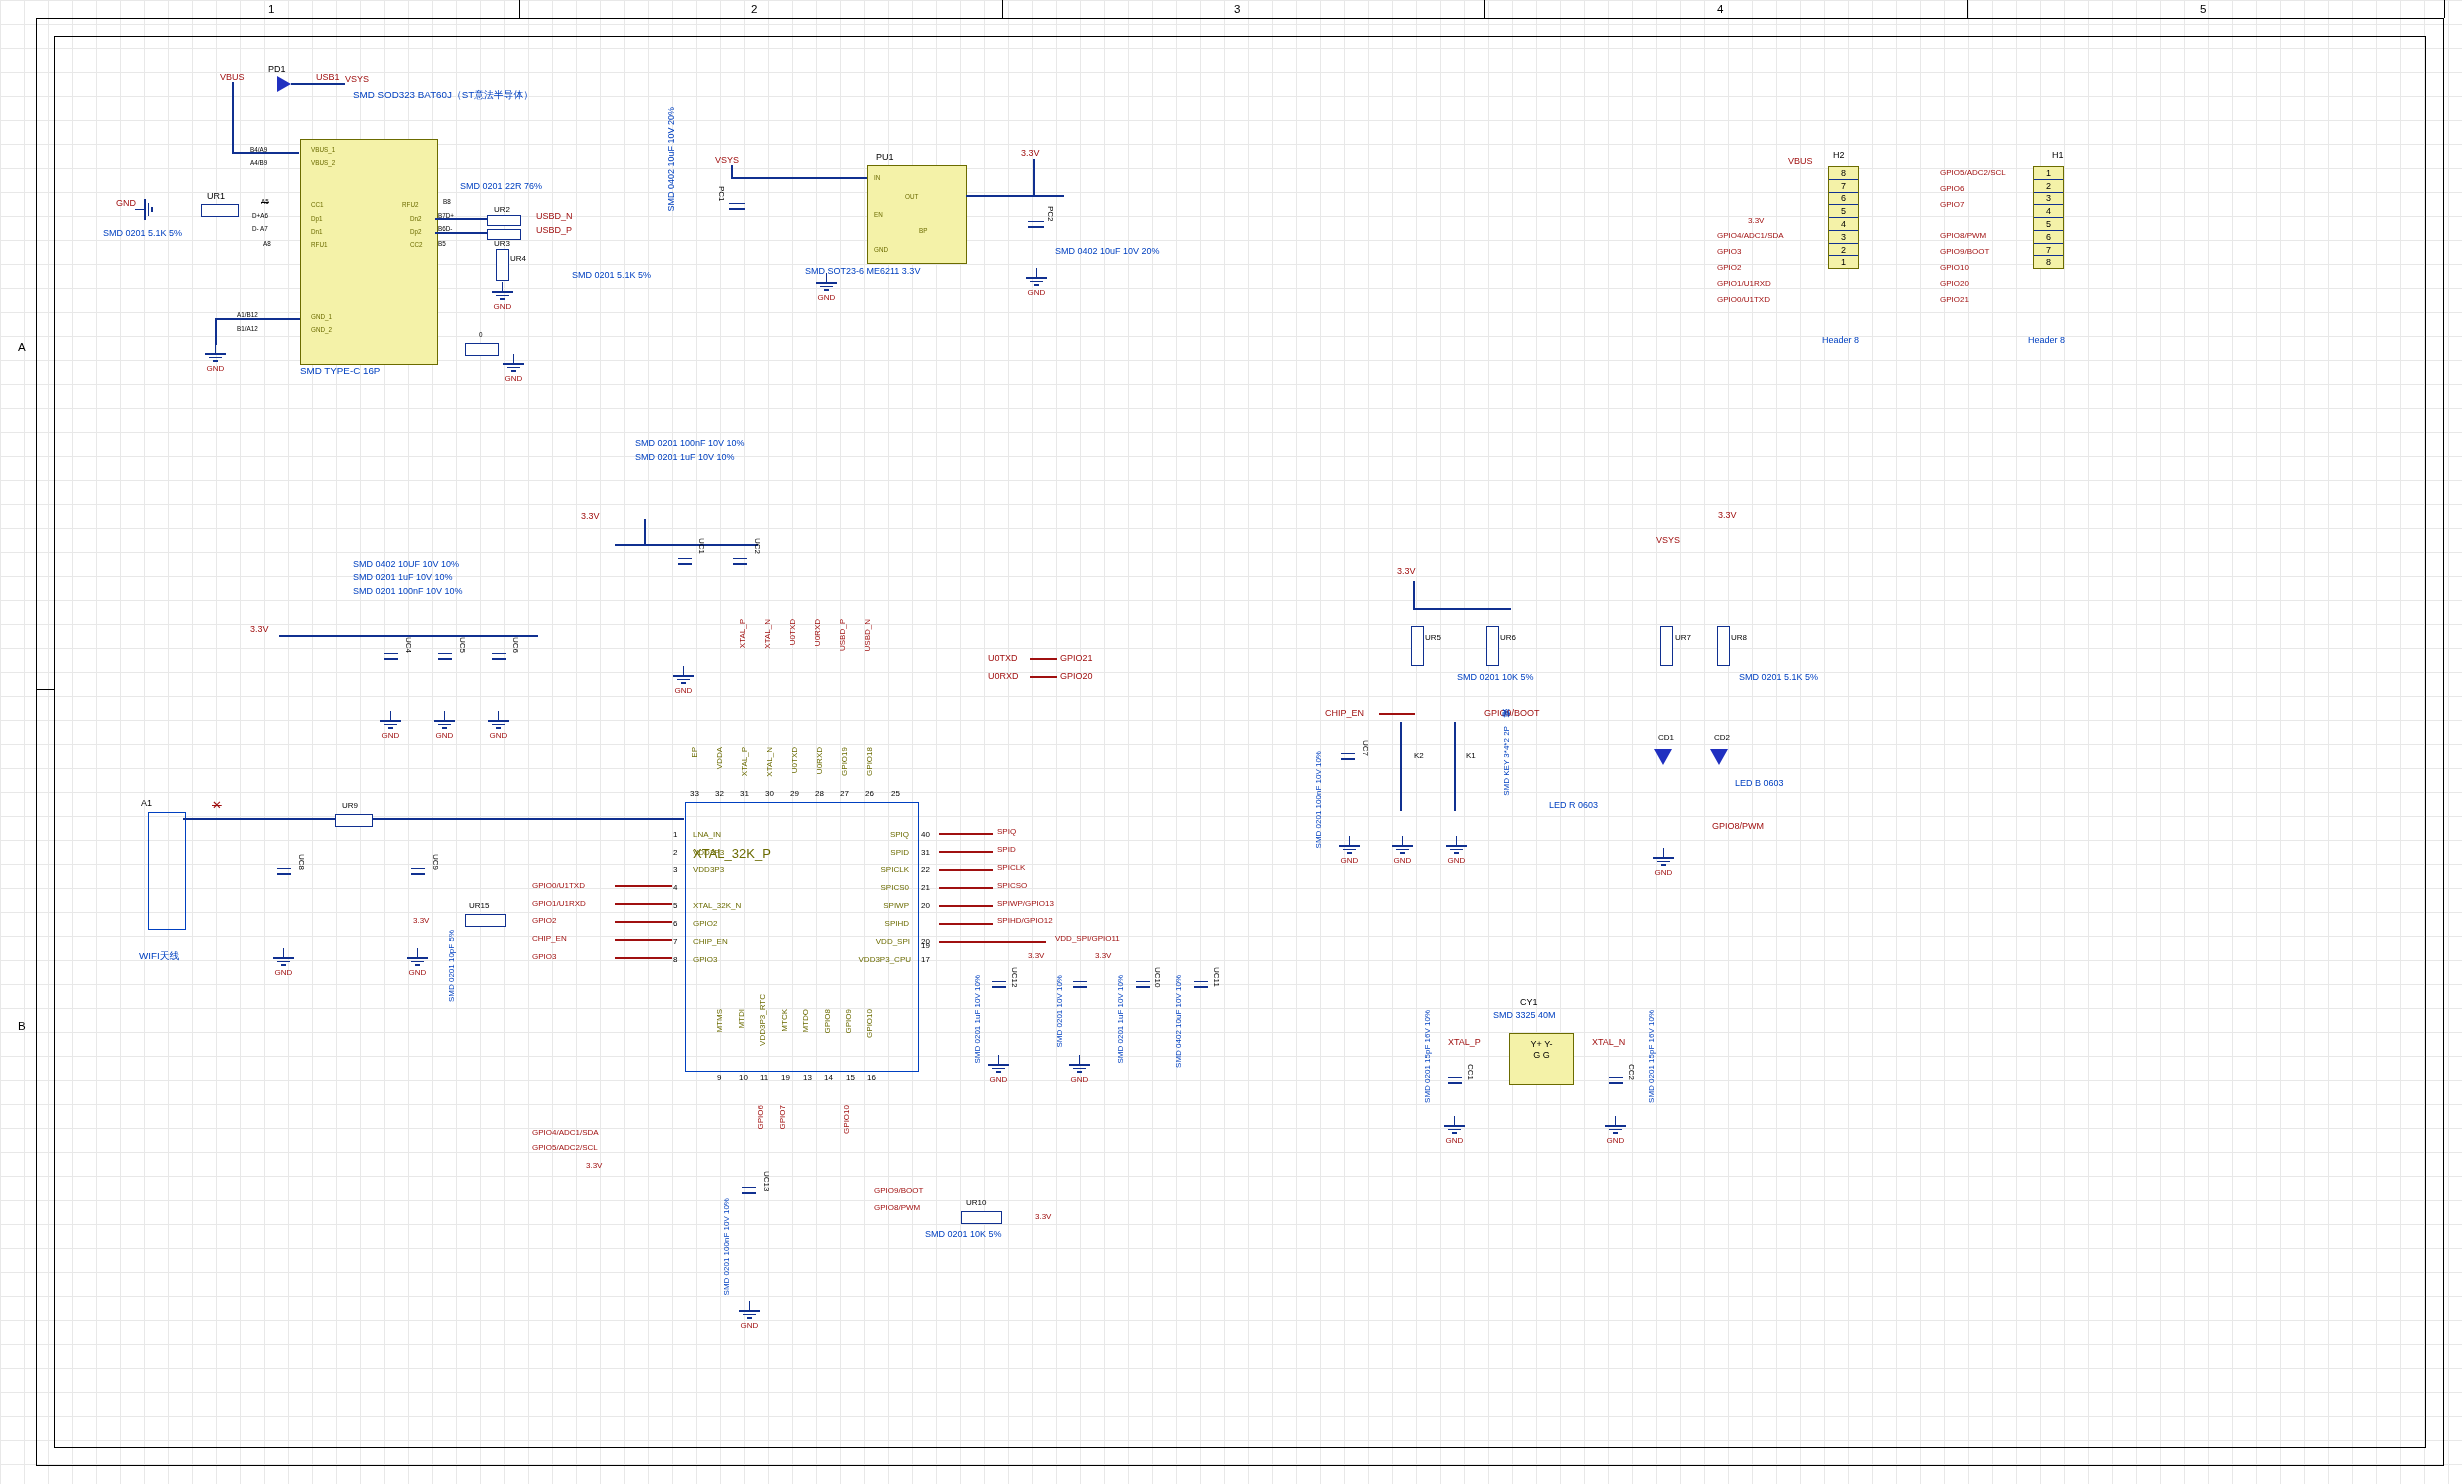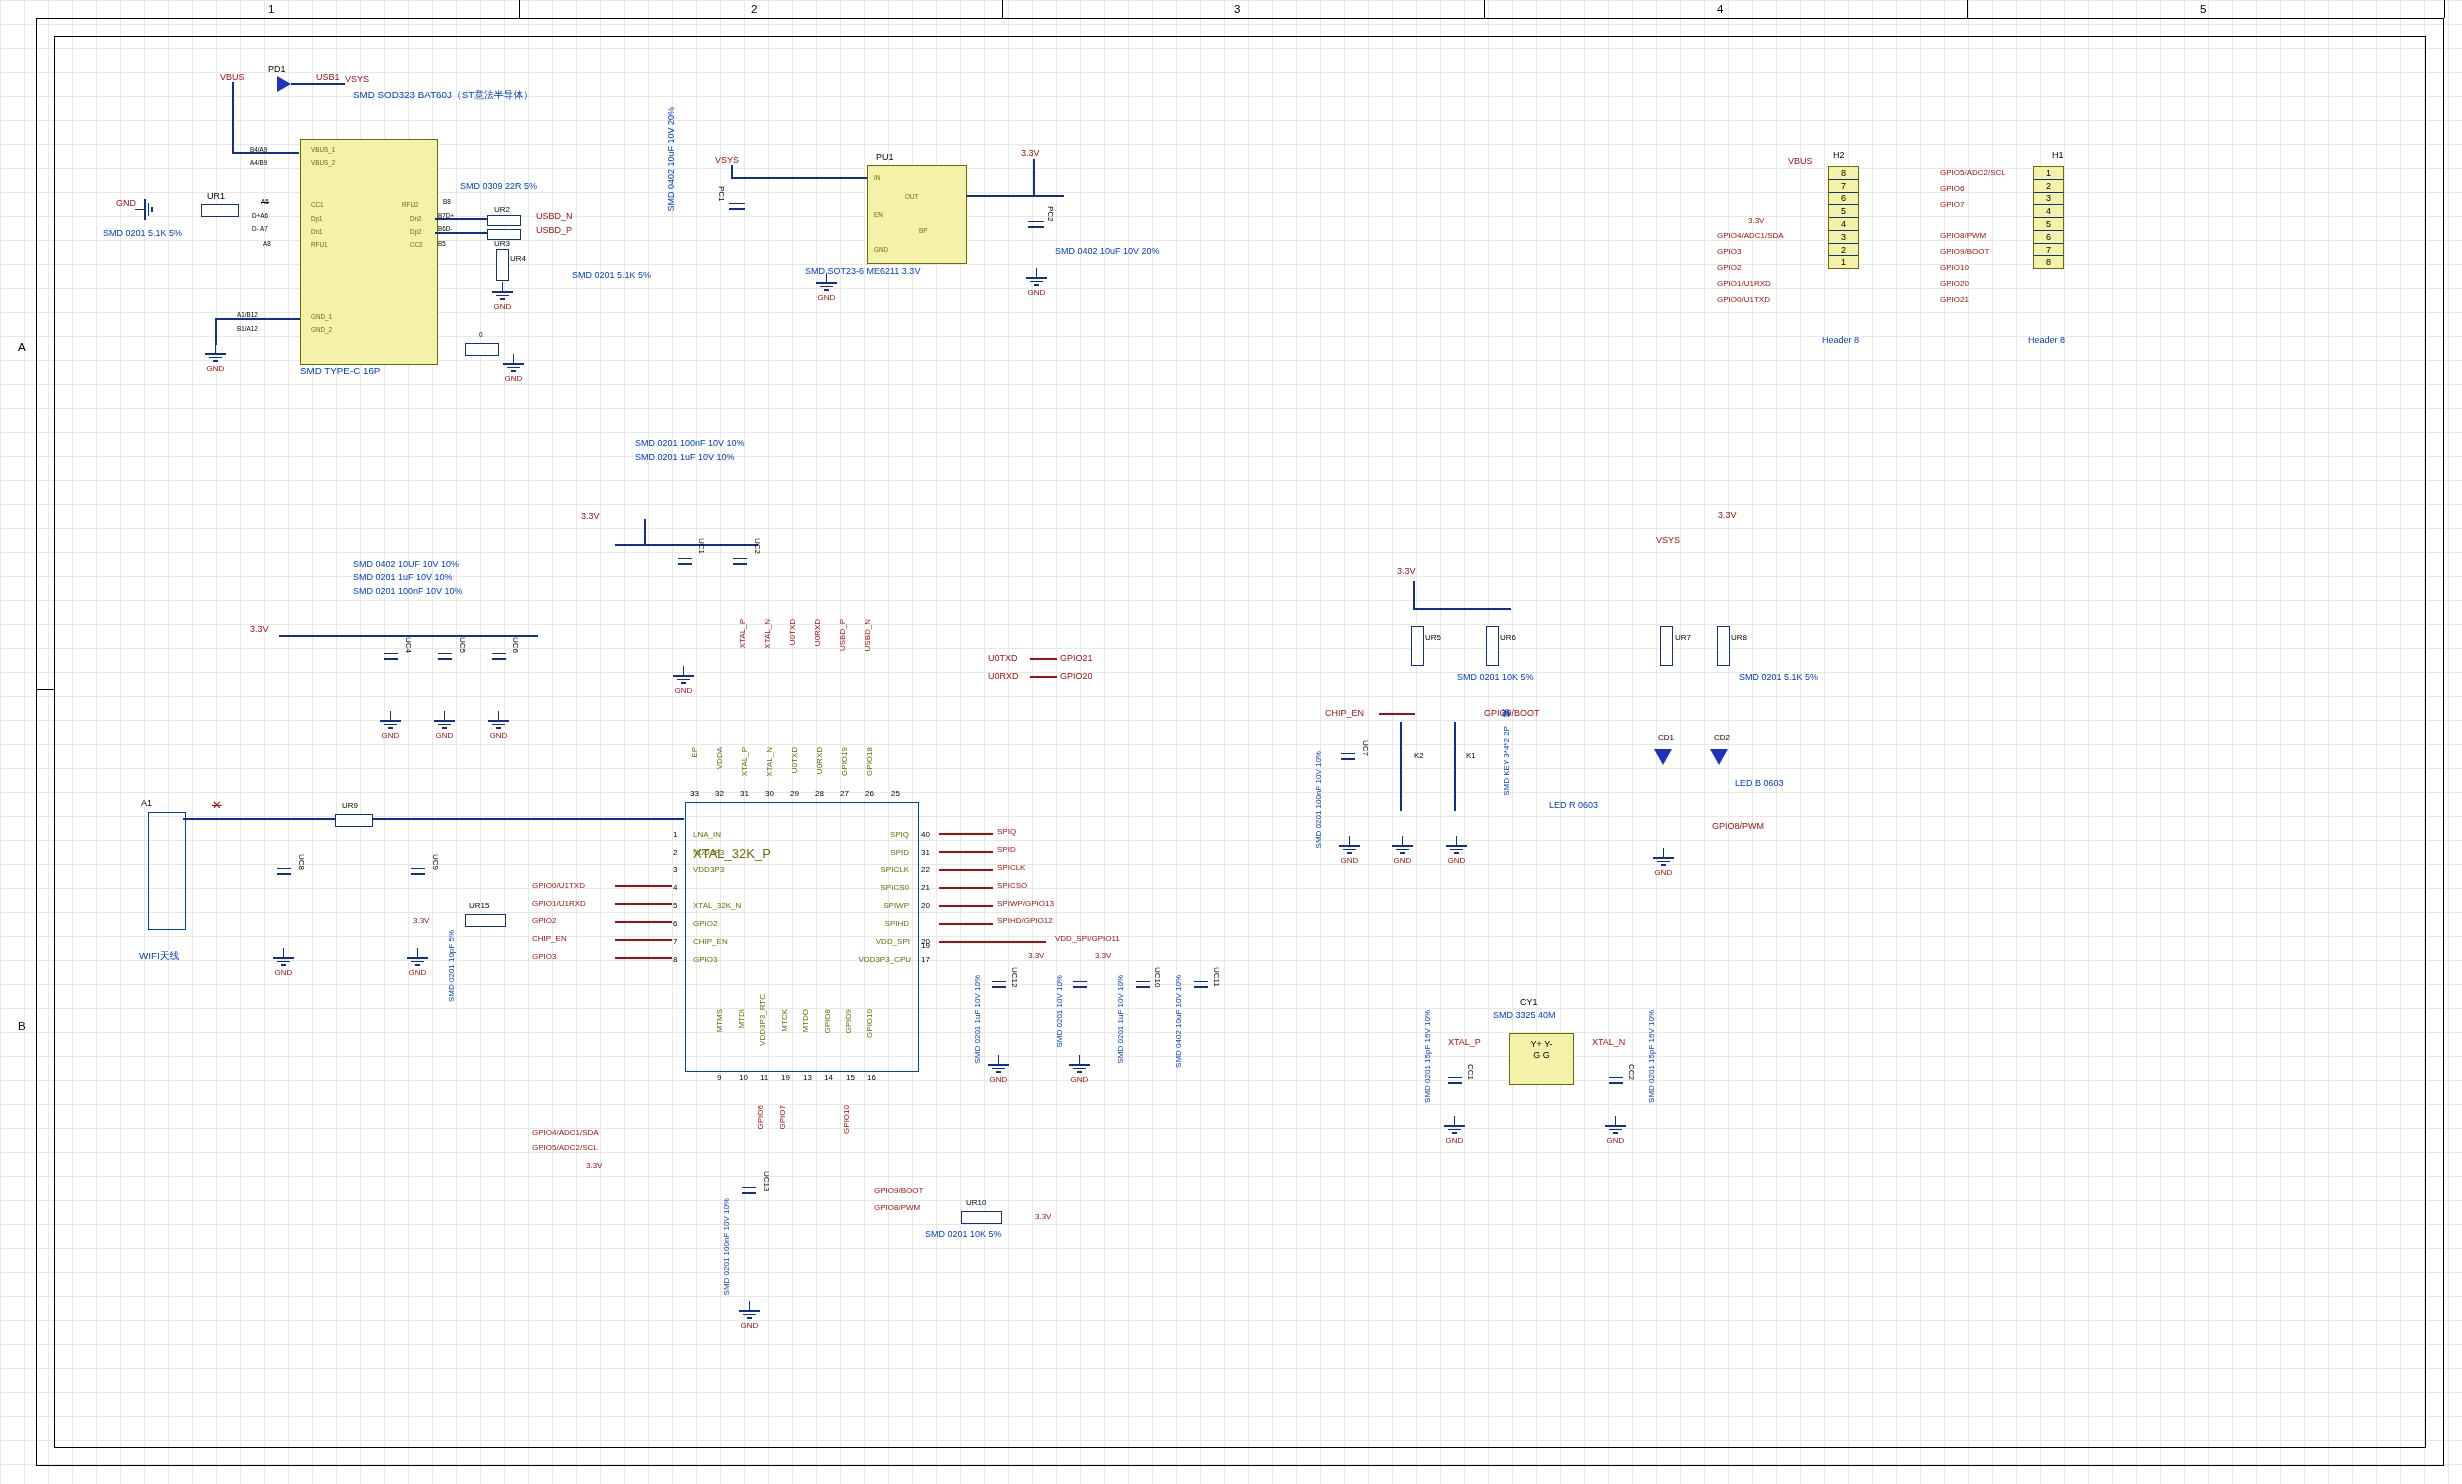--- a/index.html
+++ b/index.html
@@ -117,21 +117,21 @@
   <div class="t" style="left:268px;top:64px;color:#000;font-size:9px">PD1</div>
   <div class="wire" style="left:291px;top:83px;width:54px;height:1.8px"></div>
   <div class="netlabel" style="left:316px;top:72px">USB1</div>
   <div class="netlabel" style="left:345px;top:74px">VSYS</div>
   <div class="bluetxt" style="left:353px;top:89px">SMD SOD323 BAT60J（ST意法半导体）</div>
 
   <div class="res" style="left:487px;top:215px;width:32px;height:9px"></div>
   <div class="res" style="left:487px;top:229px;width:32px;height:9px"></div>
   <div class="deslabel" style="left:494px;top:205px;font-size:8px">UR2</div>
   <div class="deslabel" style="left:494px;top:239px;font-size:8px">UR3</div>
-  <div class="bluetxt" style="left:460px;top:181px;font-size:9px">SMD 0309 22R 5%</div>
+  <div class="bluetxt" style="left:460px;top:181px;font-size:9px">SMD 0201 22R 76%</div>
   <div class="wire" style="left:435px;top:218px;width:52px;height:1.8px"></div>
   <div class="wire" style="left:435px;top:232px;width:52px;height:1.8px"></div>
   <div class="netlabel" style="left:536px;top:211px">USBD_N</div>
   <div class="netlabel" style="left:536px;top:225px">USBD_P</div>
 
   <div class="res" style="left:496px;top:249px;width:10.7px;height:30px"></div>
   <div class="deslabel" style="left:510px;top:254px;font-size:8px">UR4</div>
   <div class="bluetxt" style="left:572px;top:270px;font-size:9px">SMD 0201 5.1K 5%</div>
   <div class="gnd" style="left:490px;top:282px">
       <div class="stem"></div>

